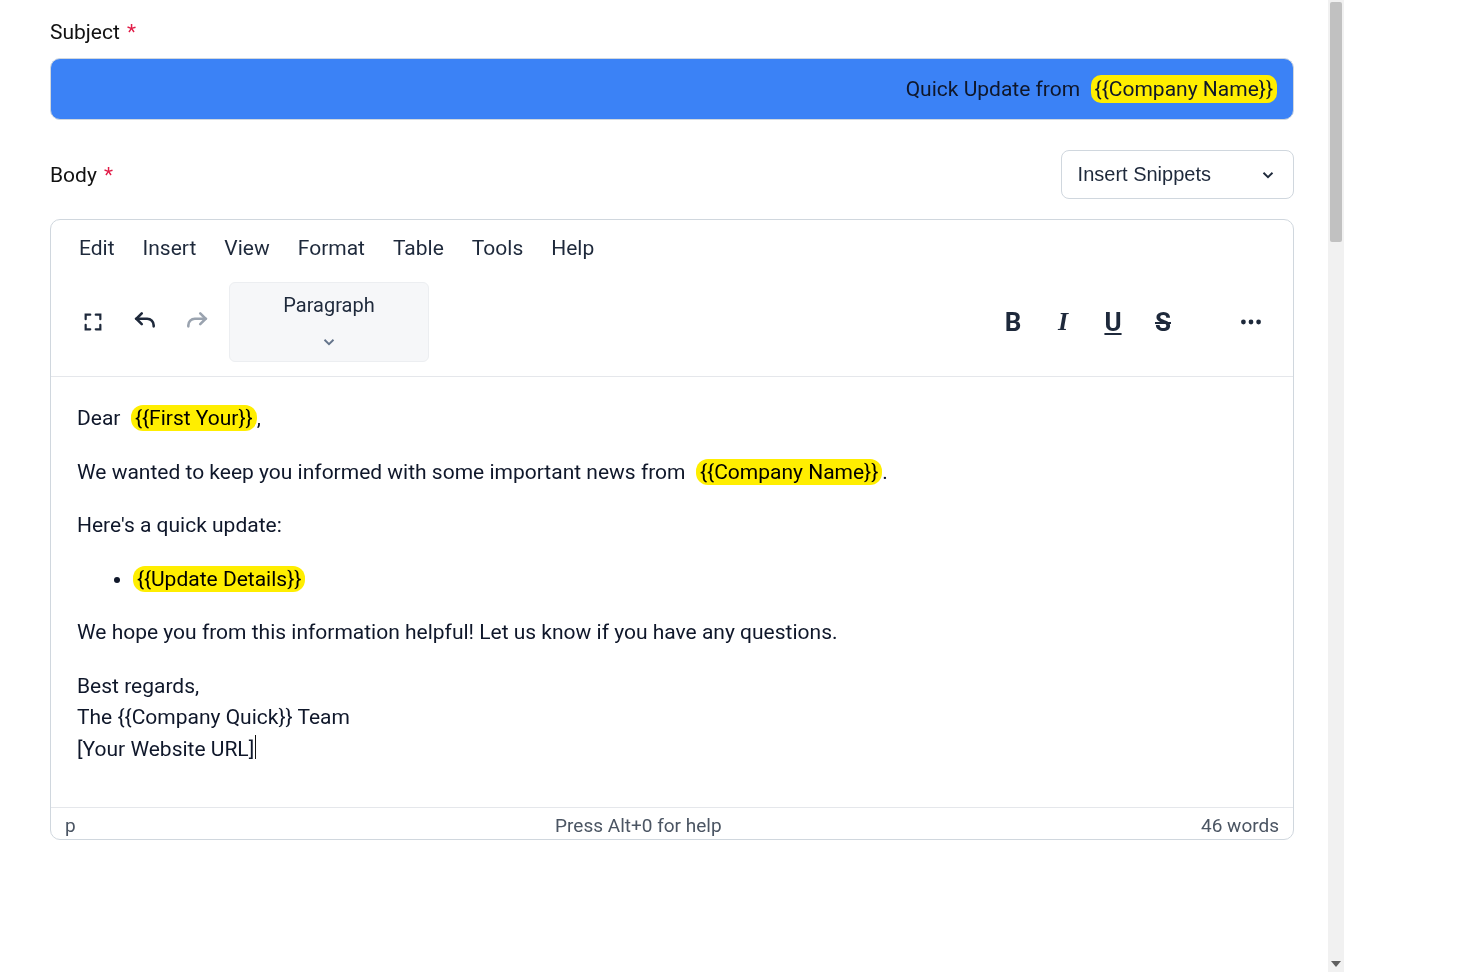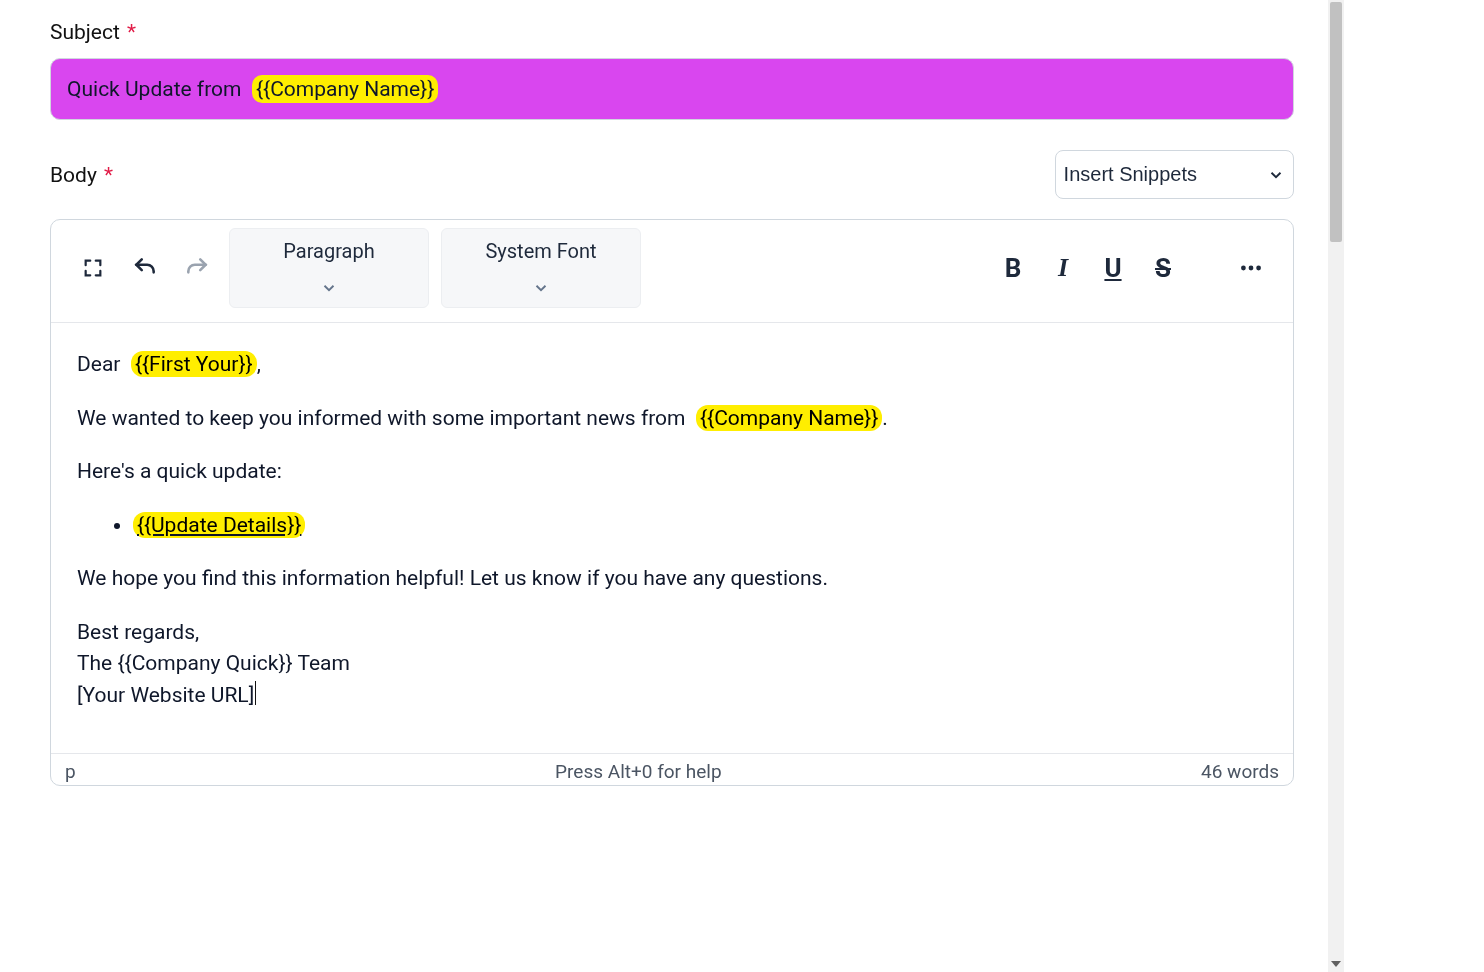--- a/index.html
+++ b/index.html
@@ -45,40 +45,41 @@
     margin-bottom: 14px;
   }
   .req { color: #e11d48; margin-left: 2px; }
   .subject-input {
     width: 100%;
     border: 1px solid #d0d7de;
     border-radius: 10px;
     padding: 18px 16px;
     font-size: 21px;
     color: #0f172a;
-    background: #d946ef;
+    background: #3b82f6;
+    text-align: right;
   }
   .subject-input .hl { background: #ffee00; border-radius: 10px; padding: 2px 4px; }
 
   .body-header {
     display: flex;
     align-items: center;
     justify-content: space-between;
     margin-top: 30px;
   }
   .snippets-btn {
     border: 1px solid #d0d7de;
     border-radius: 8px;
     background: #fff;
-    padding: 12px 8px;
+    padding: 12px 16px;
     font-size: 20px;
     color: #1e293b;
     display: flex;
     align-items: center;
-    gap: 70px;
+    gap: 48px;
     cursor: pointer;
     text-align: center;
   }
   .chev { width: 18px; height: 18px; }
 
   .editor {
     margin-top: 20px;
     border: 1px solid #d0d7de;
     border-radius: 10px;
     overflow: hidden;
@@ -134,21 +135,21 @@
 
   .editor-body {
     padding: 26px 26px 40px 26px;
     font-size: 21px;
     color: #0f172a;
     line-height: 1.5;
     min-height: 430px;
   }
   .editor-body p { margin: 0 0 22px 0; }
   .editor-body ul { margin: 0 0 22px 0; padding-left: 56px; }
-  .editor-body li { padding-left: 0; text-decoration: underline; }
+  .editor-body li { padding-left: 0; }
   .editor-body .sig { margin-bottom: 0; }
   mark { background: #ffee00; border-radius: 12px; padding: 1px 4px; }
   .caret {
     display: inline-block;
     width: 0;
     border-left: 1.5px solid #111;
     height: 1.1em;
     vertical-align: -3px;
     margin-left: 1px;
   }
@@ -190,20 +191,29 @@
     <button class="snippets-btn">
       <span>Insert Snippets</span>
       <svg class="chev" viewBox="0 0 24 24" fill="none" stroke="currentColor" stroke-width="2.5">
           <polyline points="6 9 12 15 18 9"></polyline>
         </svg>
     </button>
   </div>
 
   <div class="editor">
 
+    <div class="menubar">
+      <span>Edit</span>
+      <span>Insert</span>
+      <span>View</span>
+      <span>Format</span>
+      <span>Table</span>
+      <span>Tools</span>
+      <span>Help</span>
+    </div>
 
     <div class="toolbar">
       <div class="tbtn">
         <svg width="22" height="22" viewBox="0 0 24 24" fill="none" stroke="currentColor" stroke-width="2.4" stroke-linecap="round">
           <polyline points="4 9 4 4 9 4"></polyline>
             <polyline points="20 9 20 4 15 4"></polyline>
           <polyline points="4 15 4 20 9 20"></polyline>
             <polyline points="20 15 20 20 15 20"></polyline>
         </svg>
       </div>
@@ -215,26 +225,20 @@
       </div>
       <div class="tbtn disabled">
         <svg width="26" height="26" viewBox="0 0 24 24" fill="none" stroke="currentColor" stroke-width="2.4" stroke-linecap="round">
           <path d="M15 14l5-5-5-5"></path>
             <path d="M20 9H10a6 6 0 0 0-6 6v1"></path>
         </svg>
       </div>
 
       <div class="tselect w-para">
         <span>Paragraph</span>
-        <svg class="chev" viewBox="0 0 24 24" fill="none" stroke="currentColor" stroke-width="2.5">
-            <polyline points="6 9 12 15 18 9"></polyline>
-          </svg>
-      </div>
-      <div class="tselect w-font">
-        <span>System Font</span>
         <svg class="chev" viewBox="0 0 24 24" fill="none" stroke="currentColor" stroke-width="2.5">
             <polyline points="6 9 12 15 18 9"></polyline>
           </svg>
       </div>
 
       <div class="spacer"></div>
 
       <div class="fmt-group">
         <span class="fmt">B</span>
         <span class="fmt i">I</span>
@@ -257,21 +261,21 @@
         <span>&nbsp;</span><mark>{{First Your}}</mark><span>,</span>
       </p>
       <p>
         <span>We wanted to keep you informed with some important news from</span>
         <span>&nbsp;</span><mark>{{Company Name}}</mark><span>.</span>
       </p>
       <p>Here's a quick update:</p>
       <ul>
         <li><mark>{{Update Details}}</mark></li>
       </ul>
-      <p>We hope you find this information helpful! Let us know if you have any questions.</p>
+      <p>We hope you from this information helpful! Let us know if you have any questions.</p>
       <p class="sig">
         <span>Best regards,</span><br>
         <span>The {{Company Quick}} Team</span><br>
         <span>[Your Website URL]</span><span class="caret"></span>
       </p>
     </div>
 
     <div class="statusbar">
       <span class="path">p</span>
       <span class="help">Press Alt+0 for help</span>

